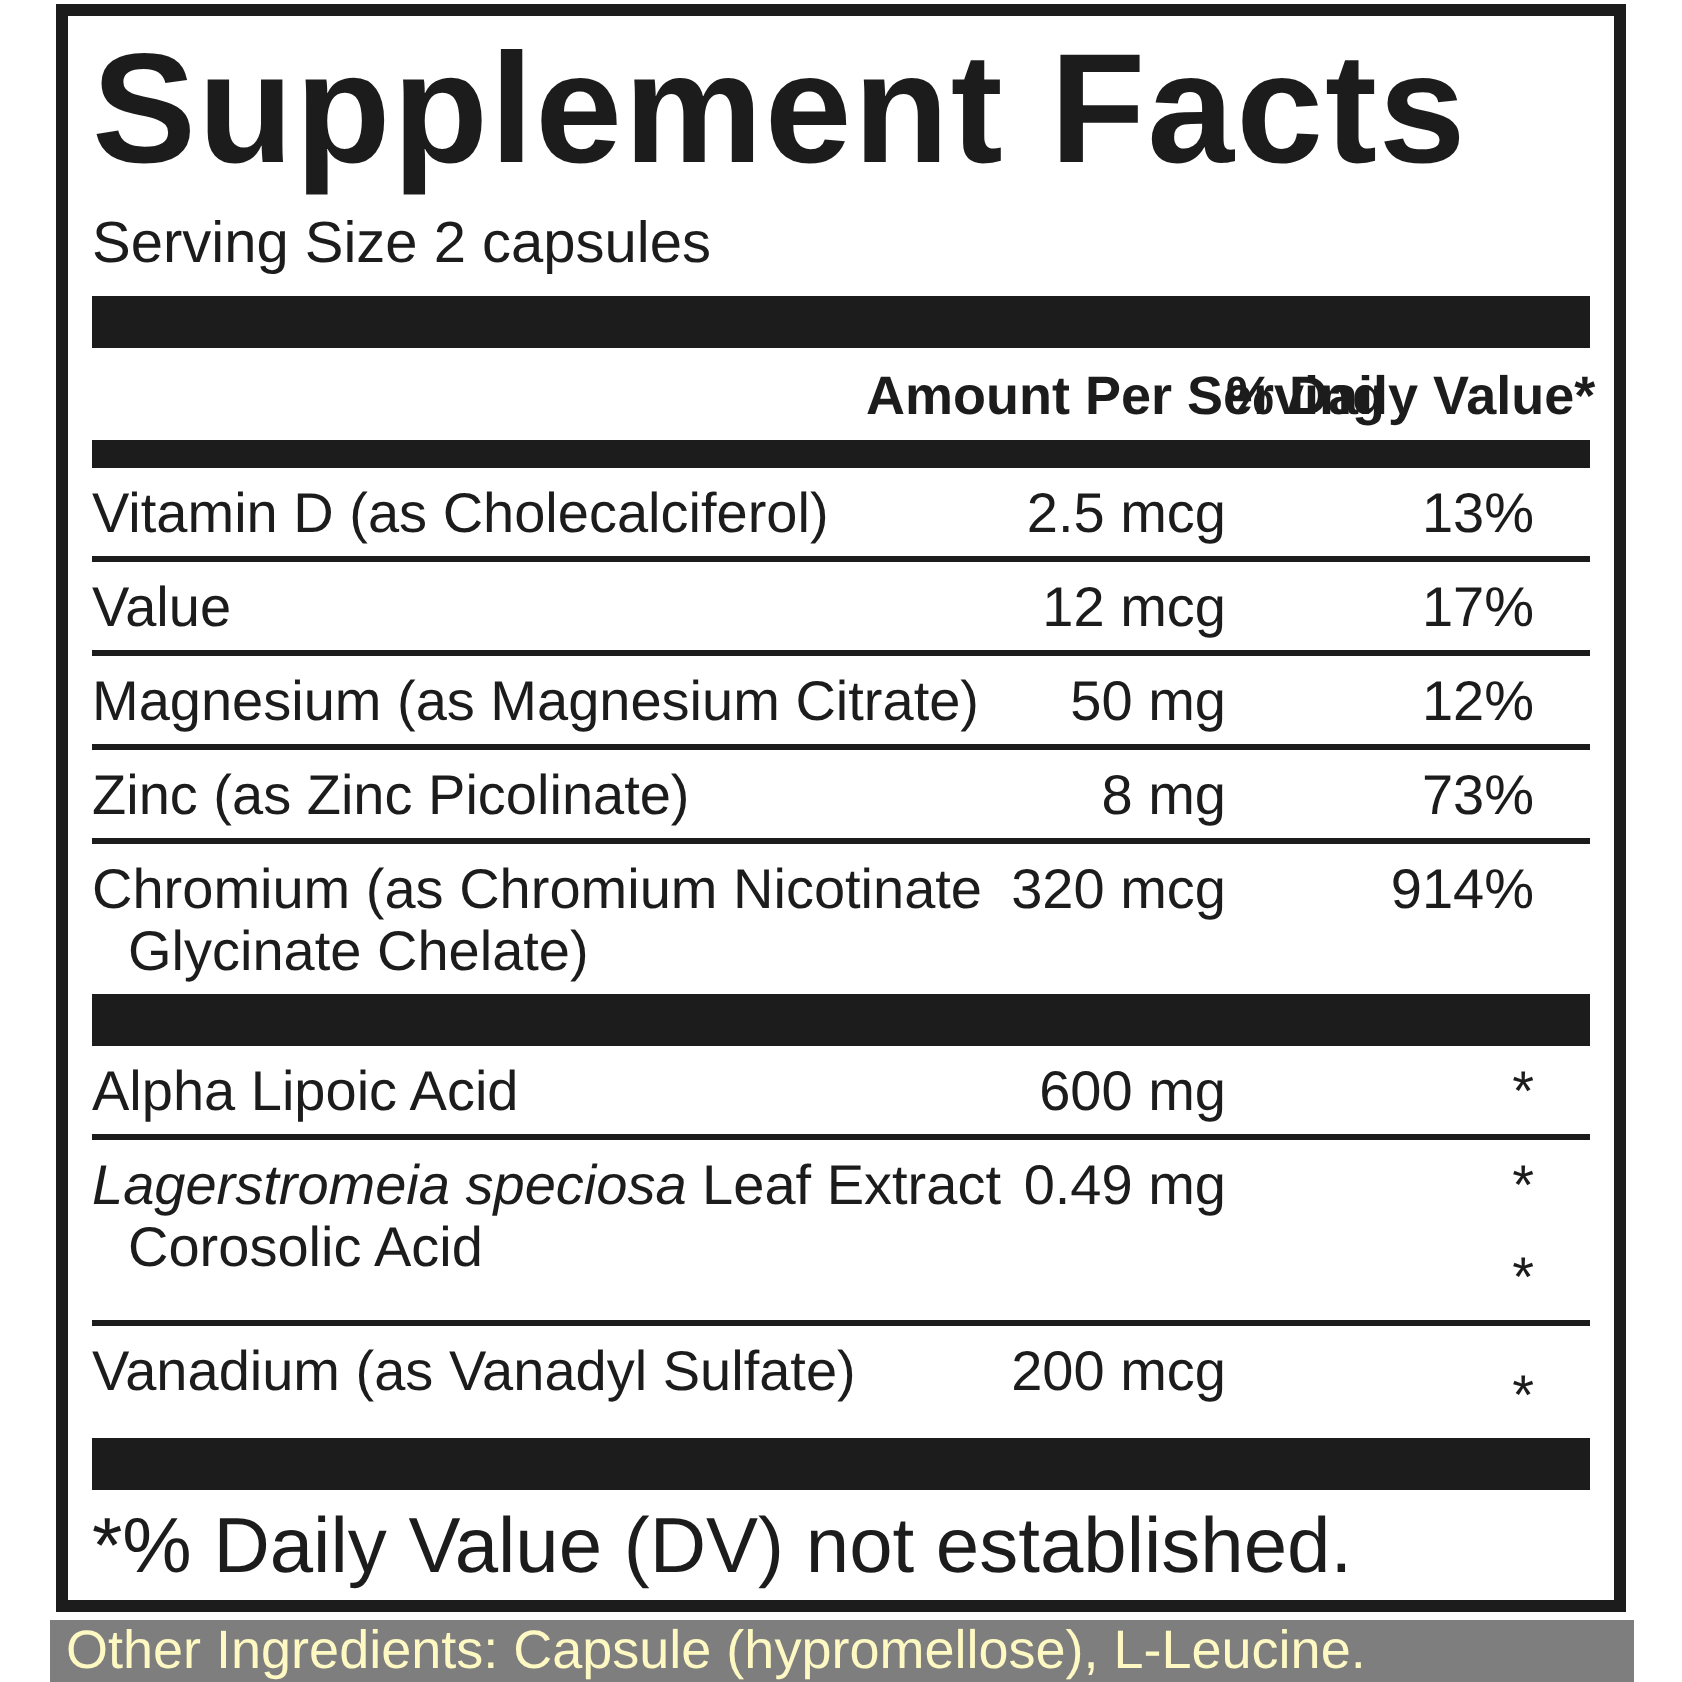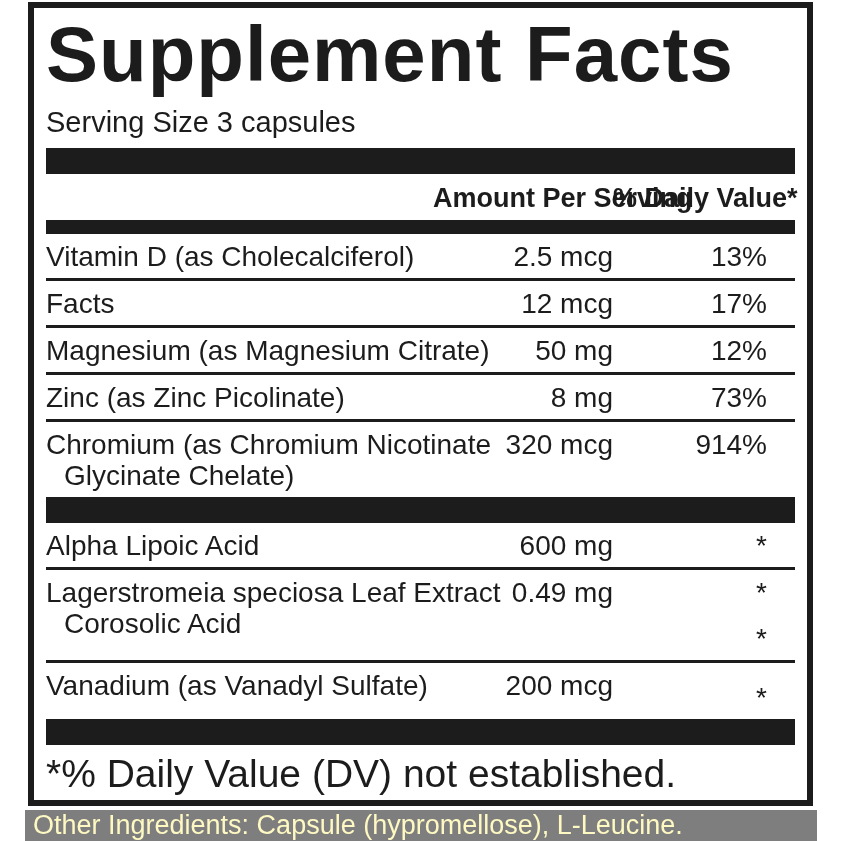--- a/index.html
+++ b/index.html
@@ -70,21 +70,21 @@
     padding: 7px 0 6px 0;
     white-space: nowrap;
   }
   .sep { border-bottom: 3px solid #1d1c1c; }
   .name   { text-align: left; min-width: 0; }
   .amount { text-align: right; }
   .dv     { text-align: right; padding-right: 28px; }
   .dv-hdr { text-align: right; padding-right: 6px; }
   .amt-hdr{ text-align: right; }
   .line2  { padding-left: 18px; }
-  .italic { }
+  .italic { font-style: italic; }
   .star2  { margin-top: 15px; }
   .dv-low { padding-top: 12px; }
   .footnote {
     font-size: 39px;
     padding-top: 7px;
     white-space: nowrap;
   }
   .other-ingredients-bar {
     position: absolute;
     left: 25px;
@@ -104,41 +104,41 @@
 </head>
 <body>
 
 <div class="stage">
 
   <div class="facts-box">
 
     <div class="title">Supplement Facts</div>
 
     <div class="serving-block">
-      <div>Serving Size 3 capsules</div>
+      <div>Serving Size 2 capsules</div>
     </div>
 
     <div class="bar bar-thick bar-top"></div>
 
     <div class="hdr-row">
       <div class="name"></div>
       <div class="amt-hdr">Amount Per Serving</div>
       <div class="dv-hdr">% Daily Value*</div>
     </div>
 
     <div class="bar bar-mid"></div>
 
     <div class="row sep">
       <div class="name">Vitamin D (as Cholecalciferol)</div>
       <div class="amount">2.5 mcg</div>
       <div class="dv">13%</div>
     </div>
 
     <div class="row sep">
-      <div class="name">Facts</div>
+      <div class="name">Value</div>
       <div class="amount">12 mcg</div>
       <div class="dv">17%</div>
     </div>
 
     <div class="row sep">
       <div class="name">Magnesium (as Magnesium Citrate)</div>
       <div class="amount">50 mg</div>
       <div class="dv">12%</div>
     </div>
 

